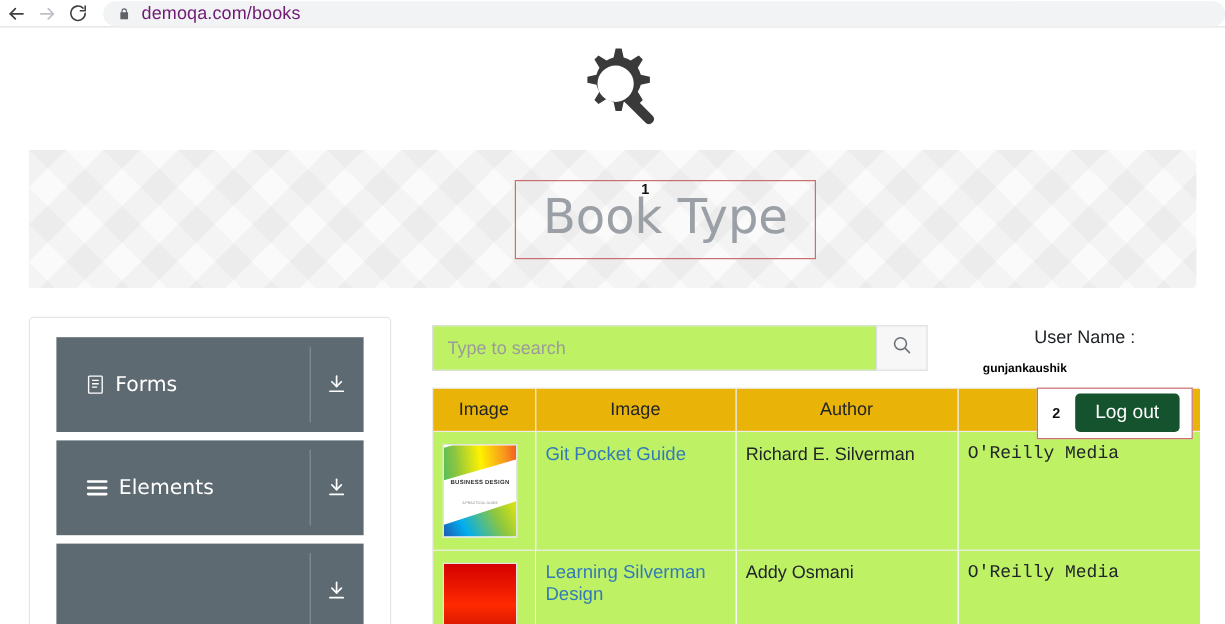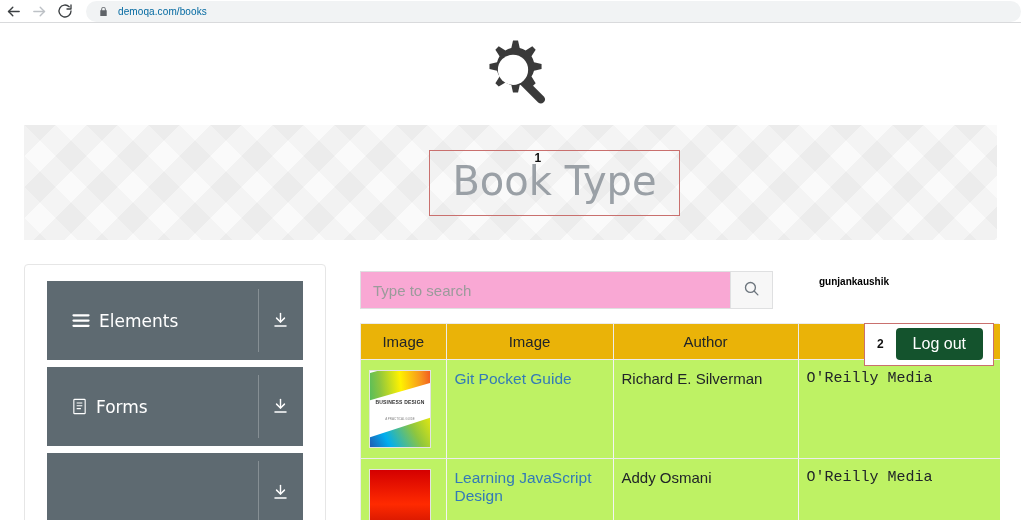--- a/index.html
+++ b/index.html
@@ -27,22 +27,22 @@
   .omnibox {
     margin-left: 8px;
     height: 21px; flex: 1;
     display: flex; align-items: center;
     background: #f1f3f4;
     border-radius: 11px;
     padding-left: 12px;
   }
   .lock-icon { margin-right: 9px; display: flex; align-items: center; }
   .url-text {
-    font-size: 10px;
-    color: #0369a1;
+    font-size: 15px;
+    color: #701a75;
     letter-spacing: 0.1px;
     white-space: nowrap;
   }
 
   
   .page {
     position: absolute;
     top: 23px; left: 0;
     width: 1021px; height: 497px;
     background: #ffffff;
@@ -165,21 +165,21 @@
   .top-row { display: flex; align-items: flex-start; }
   .search-wrap { display: flex; margin-top: 7px; }
   .search-input {
     width: 370px; height: 38px;
     border: 1px solid #dfe0e1;
     border-right: none;
     padding: 0 12px;
     font-size: 15px;
     color: #555;
     font-family: "Liberation Sans", sans-serif;
-    background: #f9a8d4;
+    background: #bef264;
     outline: none;
   }
   .search-input::placeholder { color: #9b9b9b; }
   .search-btn {
     width: 43px; height: 38px;
     border: 1px solid #dfe0e1;
     background: #f7f7f7;
     display: flex; align-items: center; justify-content: center;
     cursor: pointer;
   }
@@ -384,41 +384,20 @@
   <div class="banner">
     <div class="banner-title-box">
       <span class="marker marker-1">1</span>
       <div class="banner-title">Book Type</div>
     </div>
   </div>
 
   <div class="content">
 
     <div class="sidebar">
-
-      <div class="side-group">
-        <span class="side-group-label">
-          <span class="gicon">
-            <svg width="18" height="15" viewBox="0 0 24 20" fill="none" stroke="#ffffff" stroke-width="3" stroke-linecap="round">
-              <line x1="2" y1="3" x2="22" y2="3"></line>
-              <line x1="2" y1="10" x2="22" y2="10"></line>
-              <line x1="2" y1="17" x2="22" y2="17"></line>
-            </svg>
-          </span>
-          <span>Elements</span>
-        </span>
-        <span class="side-divider"></span>
-        <span class="side-dl">
-          <svg width="19" height="19" viewBox="0 0 24 24" fill="none" stroke="#ffffff" stroke-width="1.8" stroke-linecap="round" stroke-linejoin="round">
-            <line x1="12" y1="3" x2="12" y2="14"></line>
-            <polyline points="7 9 12 14 17 9"></polyline>
-            <line x1="5" y1="19" x2="19" y2="19"></line>
-          </svg>
-        </span>
-      </div>
 
       <div class="side-group">
         <span class="side-group-label">
           <span class="gicon">
             <svg width="15" height="17" viewBox="0 0 20 24" fill="none" stroke="#ffffff" stroke-width="1.6">
               <rect x="2" y="2" width="16" height="20" rx="1"></rect>
               <line x1="6" y1="7" x2="14" y2="7"></line>
               <line x1="6" y1="11" x2="14" y2="11"></line>
               <line x1="6" y1="15" x2="12" y2="15"></line>
             </svg>
@@ -429,20 +408,41 @@
         <span class="side-dl">
           <svg width="19" height="19" viewBox="0 0 24 24" fill="none" stroke="#ffffff" stroke-width="1.8" stroke-linecap="round" stroke-linejoin="round">
             <line x1="12" y1="3" x2="12" y2="14"></line>
             <polyline points="7 9 12 14 17 9"></polyline>
             <line x1="5" y1="19" x2="19" y2="19"></line>
           </svg>
         </span>
       </div>
 
       <div class="side-group">
+        <span class="side-group-label">
+          <span class="gicon">
+            <svg width="18" height="15" viewBox="0 0 24 20" fill="none" stroke="#ffffff" stroke-width="3" stroke-linecap="round">
+              <line x1="2" y1="3" x2="22" y2="3"></line>
+              <line x1="2" y1="10" x2="22" y2="10"></line>
+              <line x1="2" y1="17" x2="22" y2="17"></line>
+            </svg>
+          </span>
+          <span>Elements</span>
+        </span>
+        <span class="side-divider"></span>
+        <span class="side-dl">
+          <svg width="19" height="19" viewBox="0 0 24 24" fill="none" stroke="#ffffff" stroke-width="1.8" stroke-linecap="round" stroke-linejoin="round">
+            <line x1="12" y1="3" x2="12" y2="14"></line>
+            <polyline points="7 9 12 14 17 9"></polyline>
+            <line x1="5" y1="19" x2="19" y2="19"></line>
+          </svg>
+        </span>
+      </div>
+
+      <div class="side-group">
         <span class="side-divider"></span>
         <span class="side-dl">
           <svg width="19" height="19" viewBox="0 0 24 24" fill="none" stroke="#ffffff" stroke-width="1.8" stroke-linecap="round" stroke-linejoin="round">
             <line x1="12" y1="3" x2="12" y2="14"></line>
             <polyline points="7 9 12 14 17 9"></polyline>
             <line x1="5" y1="19" x2="19" y2="19"></line>
           </svg>
         </span>
       </div>
 
@@ -457,20 +457,21 @@
             <span>
               <svg width="17" height="17" viewBox="0 0 24 24" fill="none" stroke="#6c757d" stroke-width="1.9" stroke-linecap="round">
                 <circle cx="10.5" cy="10.5" r="7"></circle>
                 <line x1="16" y1="16" x2="21" y2="21"></line>
               </svg>
             </span>
           </div>
         </div>
 
         <div class="user-block">
+          <div class="user-label">User Name :</div>
           <div class="user-name">gunjankaushik</div>
           <div class="logout-box">
             <span class="marker marker-2">2</span>
             <button class="logout-btn">Log out</button>
           </div>
         </div>
       </div>
 
       <div class="table-wrap">
         <table class="tbl">
@@ -498,21 +499,21 @@
               <td>Richard E. Silverman</td>
               <td>O'Reilly Media</td>
             </tr>
             <tr class="clipped">
               <td>
                 <div class="thumb">
                   <div class="cover-red"></div>
                 </div>
               </td>
               <td>
-                <a class="book-link">Learning JavaScript Design</a>
+                <a class="book-link">Learning Silverman Design</a>
               </td>
               <td>Addy Osmani</td>
               <td>O'Reilly Media</td>
             </tr>
           </tbody>
         </table>
       </div>
 
     </div>
   </div>

